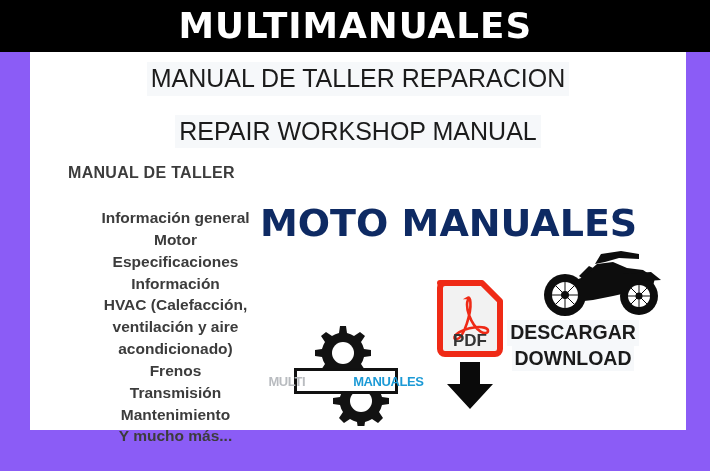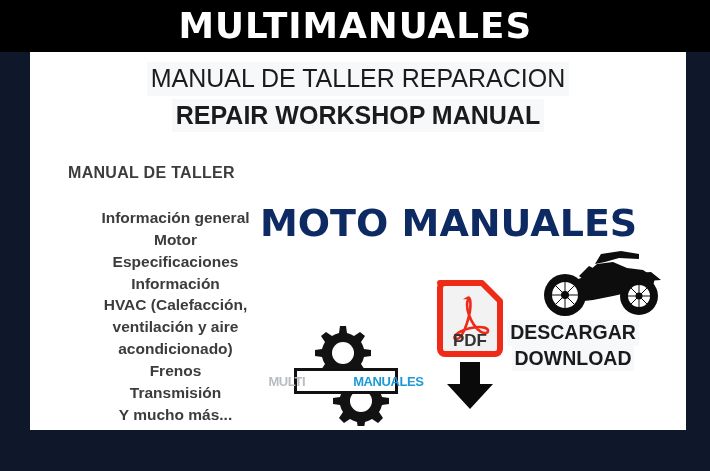--- a/index.html
+++ b/index.html
@@ -1,21 +1,21 @@
 <!DOCTYPE html>
 <html><head>
 <meta charset="utf-8">
 <style>
   html,body{margin:0;padding:0;}
   body{
     width:710px;height:471px;overflow:hidden;
     background:#05265f;
     font-family:"Liberation Sans", sans-serif;
   }
-  .poster{position:relative;width:710px;height:471px;background:#0f172a;}
+  .poster{position:relative;width:710px;height:471px;background:#8b5cf6;}
 
   
   .topbar{
     position:absolute;left:0;top:0;width:710px;height:52px;
     background:#000000;
     display:flex;align-items:center;justify-content:center;
   }
   .brand-title{
     color:#ffffff;
     font-family:"DejaVu Sans", sans-serif;
@@ -41,21 +41,21 @@
   .h-line{
     display:inline-block;
     background:#f6f8fa;
     color:#1b1b1b;
     font-size:25px;
     font-weight:400;
     line-height:1.26;
     padding:1px 4px;
     white-space:nowrap;
   }
-  .h-line.second{margin-top:3px;font-weight:bold;}
+  .h-line.second{margin-top:19px;}
 
   .section-title{
     position:absolute;left:38px;top:112px;
     color:#3c3c3c;
     font-size:16px;font-weight:bold;letter-spacing:0.3px;
   }
 
   .toc{
     position:absolute;left:38px;top:155px;width:215px;
     color:#3c3c3c;font-size:15.5px;font-weight:bold;line-height:1.41;text-align:center;
@@ -119,20 +119,21 @@
     <div class="section-title">MANUAL DE TALLER</div>
 
     <div class="toc">
       <div>Información general</div>
       <div>Motor</div>
       <div>Especificaciones</div>
       <div>Información</div>
       <div>HVAC (Calefacción, ventilación y aire acondicionado)</div>
       <div>Frenos</div>
       <div>Transmisión</div>
+      <div>Mantenimiento</div>
       <div>Y mucho más...</div>
     </div>
 
     <div class="wordmark">MOTO MANUALES</div>
 
     <div class="pdf-icon">
       <svg width="72" height="78" viewBox="0 0 72 78">
         <path d="M6 3 H48 L66 21 V69 a5 5 0 0 1 -5 5 H11 a5 5 0 0 1 -5 -5 V8 a5 5 0 0 1 5 -5 Z" fill="#f2f2f2" stroke="#ef2a16" stroke-width="6" stroke-linejoin="round"></path>
         <g fill="none" stroke="#ef2a16" stroke-width="2.6" stroke-linecap="round">
           <path d="M36 18 c-4 2 -3.6 10 -1 17 c2.6 7 7 13.6 11.6 16.6 c4 2.6 7.6 1.6 7.4 -1 c-0.2 -2.6 -5.4 -4.2 -12.4 -3.4 c-7 0.8 -15.6 3.8 -19.4 7.2 c-2.8 2.6 -2.2 5.2 0.6 4.8 c3.6 -0.6 7.4 -7.8 10 -15.6 c2.6 -7.8 4 -16.6 3.6 -21.6 c-0.2 -3.6 -1.4 -5 -3 -4 Z"></path>

